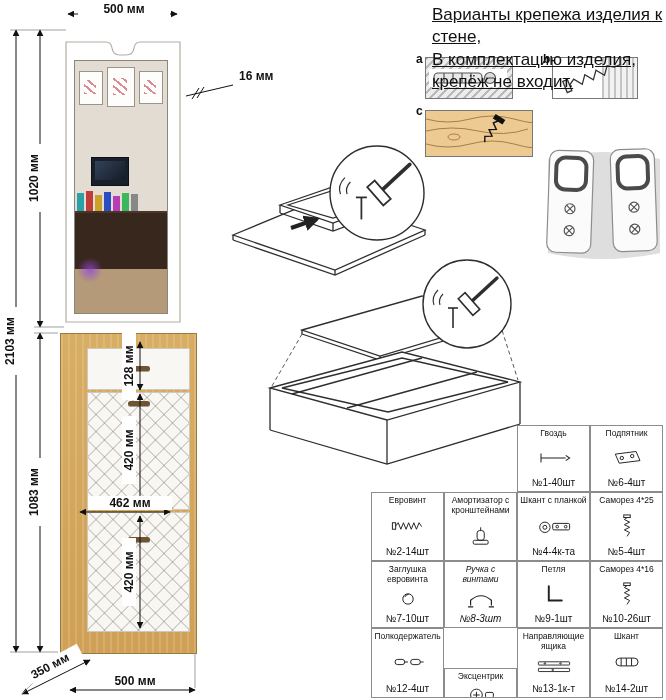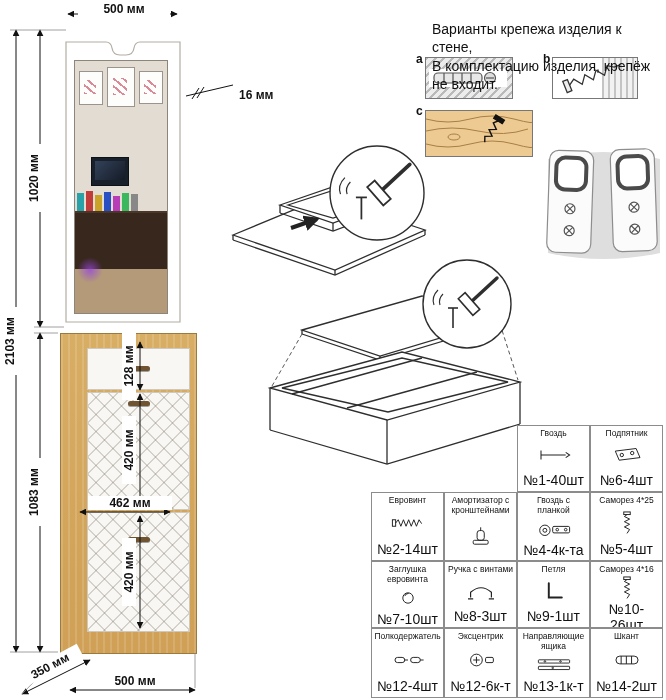--- a/index.html
+++ b/index.html
@@ -7,21 +7,21 @@
          font-family:"Liberation Sans",sans-serif;color:#111;}
   svg{display:block;}
   .abs{position:absolute;}
 
   
   .dim-label{position:absolute;font-weight:bold;font-size:12px;background:#fff;
              padding:0 2px;white-space:nowrap;text-align:center;z-index:6;}
   .rot{transform:rotate(-90deg);}
 
   
-  .note{position:absolute;left:432px;top:20px;width:232px;font-size:14px;line-height:1.32;z-index:4;}
+  .note{position:absolute;left:432px;top:4px;width:232px;font-size:17px;line-height:1.32;z-index:4;text-decoration:underline;}
 
   .opt-letter{position:absolute;font-weight:bold;font-size:12px;z-index:5;}
 
   
   .opt-box{position:absolute;border:1px solid #777;background:#fff;z-index:3;overflow:hidden;}
   .hatch-a{background:repeating-linear-gradient(135deg,#b9b9b9 0 2px,#ececec 2px 6px);}
   .hatch-v{position:absolute;right:0;top:0;width:42%;height:100%;
            background:repeating-linear-gradient(90deg,#c4c4c4 0 2px,#f2f2f2 2px 6px);}
   .wood-bg{background:#ecca92;}
 
@@ -53,21 +53,21 @@
       background-color:#f8f7f4;}
   .handle{position:absolute;left:40px;width:22px;height:5px;background:#6e5430;
           border-radius:3px;box-shadow:0 1px 0 rgba(0,0,0,.35);}
 
   
   .parts-grid{position:absolute;left:371px;top:425px;width:292px;height:273px;display:grid;
               grid-template-columns:repeat(4,1fr);grid-template-rows:67px 69px 67px 70px;z-index:7;}
   .part-cell{border:1px solid #8c8c8c;background:#fff;display:flex;flex-direction:column;
              justify-content:space-between;align-items:center;padding:3px 2px;overflow:hidden;}
   .part-name{font-size:8.5px;text-align:center;line-height:1.15;}
-  .part-count{font-size:14px;text-align:center;}
+  .part-count{font-size:10px;text-align:center;}
   .part-icon{width:50px;height:26px;flex:0 0 auto;}
 </style>
 </head>
 <body>
 
 <svg width="0" height="0" style="position:absolute" aria-hidden="true">
   <defs>
     <marker id="arr" viewBox="0 0 10 10" refX="9" refY="5" markerWidth="7" markerHeight="7" orient="auto-start-reverse">
       <path d="M0,0 L10,5 L0,10 Z" fill="#111"></path>
     </marker>
@@ -202,21 +202,21 @@
       <line x1="10" y1="30" x2="66" y2="30"></line>
       <line x1="10" y1="652" x2="58" y2="652"></line>
       <line x1="34" y1="327" x2="64" y2="327"></line>
       <line x1="34" y1="333" x2="58" y2="333"></line>
       <line x1="62" y1="653" x2="22" y2="694"></line>
       <line x1="195" y1="653" x2="195" y2="688"></line>
     </g>
   </svg>
 
   <div class="dim-label" style="left:78px;top:2px;width:88px">500 мм</div>
-  <div class="dim-label" style="left:237px;top:88px">16 мм</div>
+  <div class="dim-label" style="left:237px;top:69px">16 мм</div>
   <div class="dim-label rot" style="left:-24px;top:334px;width:64px">2103 мм</div>
   <div class="dim-label rot" style="left:0px;top:171px;width:64px">1020 мм</div>
   <div class="dim-label rot" style="left:0px;top:485px;width:64px">1083 мм</div>
   <div class="dim-label rot" style="left:95px;top:359px;width:64px">128 мм</div>
   <div class="dim-label rot" style="left:95px;top:443px;width:64px">420 мм</div>
   <div class="dim-label" style="left:88px;top:496px;width:80px">462 мм</div>
   <div class="dim-label rot" style="left:95px;top:565px;width:64px">420 мм</div>
   <div class="dim-label" style="left:16px;top:659px;width:64px;transform:rotate(-28deg)">350 мм</div>
   <div class="dim-label" style="left:93px;top:674px;width:80px">500 мм</div>
 
@@ -405,41 +405,41 @@
         <div class="part-count">№2-14шт</div>
       </div>
       <div class="part-cell" style="grid-area: 2 / 2; gap: 10px;">
         <div class="part-name">Амортизатор с кронштейнами</div>
         <svg class="part-icon" viewBox="0 0 60 40">
           <use href="#sym-damper"></use>
         </svg>
         <div class="part-count">№3-2шт</div>
       </div>
       <div class="part-cell" style="grid-area: 2 / 3;">
-        <div class="part-name">Гвоздь с планкой</div>
+        <div class="part-name">Шкант с планкой</div>
         <svg class="part-icon" viewBox="0 0 60 40">
           <use href="#sym-hinge"></use>
         </svg>
         <div class="part-count">№4-4к-та</div>
       </div>
       <div class="part-cell" style="grid-area: 2 / 4;">
         <div class="part-name">Саморез 4*25</div>
         <svg class="part-icon" viewBox="0 0 60 40">
           <use href="#sym-screw"></use>
         </svg>
         <div class="part-count">№5-4шт</div>
       </div>
       <div class="part-cell" style="grid-area: 3 / 1;">
         <div class="part-name">Заглушка евровинта</div>
         <svg class="part-icon" viewBox="0 0 60 40">
           <use href="#sym-cap"></use>
         </svg>
         <div class="part-count">№7-10шт</div>
       </div>
-      <div class="part-cell" style="grid-area: 3 / 2;">
+      <div class="part-cell" style="grid-area: 3 / 2; font-style: italic;">
         <div class="part-name">Ручка с винтами</div>
         <svg class="part-icon" viewBox="0 0 60 40">
           <use href="#sym-handle"></use>
         </svg>
         <div class="part-count">№8-3шт</div>
       </div>
       <div class="part-cell" style="grid-area: 3 / 3;">
         <div class="part-name">Петля</div>
         <svg class="part-icon" viewBox="0 0 60 40">
           <use href="#sym-key"></use>
@@ -453,21 +453,21 @@
         </svg>
         <div class="part-count">№10-26шт</div>
       </div>
       <div class="part-cell" style="grid-area: 4 / 1;">
         <div class="part-name">Полкодержатель</div>
         <svg class="part-icon" viewBox="0 0 60 40">
           <use href="#sym-shelfpin"></use>
         </svg>
         <div class="part-count">№12-4шт</div>
       </div>
-      <div class="part-cell" style="grid-area: 4 / 2;">
+      <div class="part-cell" style="grid-area: 4 / 2; margin-top: 40px;">
         <div class="part-name">Эксцентрик</div>
         <svg class="part-icon" viewBox="0 0 60 40">
           <use href="#sym-cam"></use>
         </svg>
         <div class="part-count">№12-6к-т</div>
       </div>
       <div class="part-cell" style="grid-area: 4 / 3;">
         <div class="part-name">Направляющие ящика</div>
         <svg class="part-icon" viewBox="0 0 60 40">
           <use href="#sym-slides"></use>

